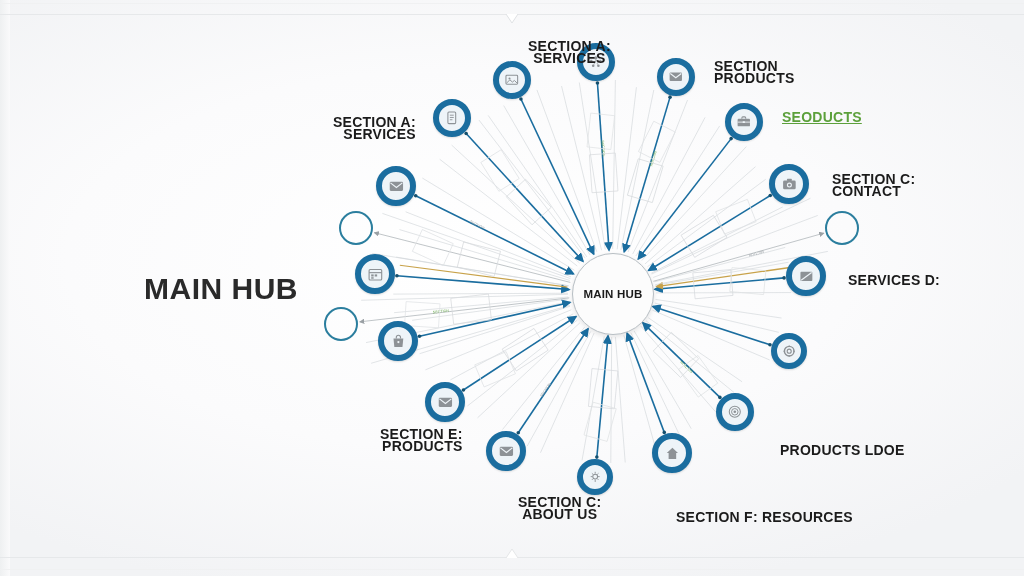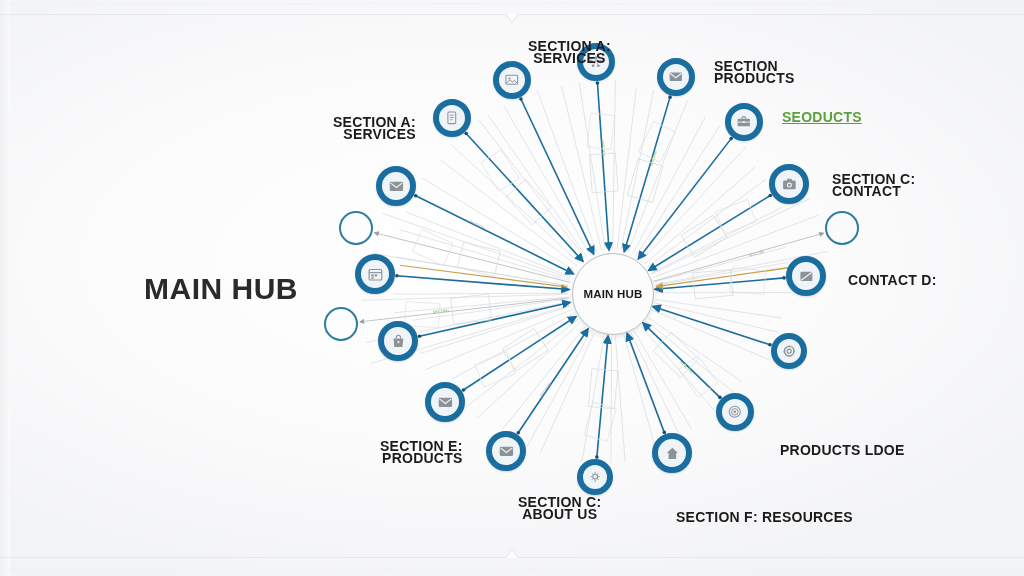--- a/index.html
+++ b/index.html
@@ -282,21 +282,21 @@
             <path d="M9 8V6.2a3 3 0 016 0V8" fill="none" stroke="#8d9296" stroke-width="1.6"></path>
             <circle cx="12" cy="13" r="1.6" fill="#eef4f8"></circle>
           </svg></span>
       </div>
       <div class="node filled" style="left: 425px; top: 382px; width: 40px; height: 40px;">
         <span class="glyph"><svg viewBox="0 0 24 24">
             <rect x="2.5" y="5.5" width="19" height="13" rx="1.6" fill="#8d9296"></rect>
             <path d="M3.5 7l8.5 6.5L20.5 7" fill="none" stroke="#eef4f8" stroke-width="1.7"></path>
           </svg></span>
       </div>
-      <div class="nlabel left" style="left: 380px; top: 428px; margin-top: 12px;">SECTION E:
+      <div class="nlabel left" style="left: 380px; top: 428px;">SECTION E:
 PRODUCTS</div>
       <div class="node filled" style="left: 486px; top: 431px; width: 40px; height: 40px;">
         <span class="glyph"><svg viewBox="0 0 24 24">
             <rect x="2.5" y="5.5" width="19" height="13" rx="1.6" fill="#8d9296"></rect>
             <path d="M3.5 7l8.5 6.5L20.5 7" fill="none" stroke="#eef4f8" stroke-width="1.7"></path>
           </svg></span>
       </div>
       <div class="nlabel center" style="left: 518px; top: 496px;">SECTION C:
 ABOUT US</div>
       <div class="node filled" style="left: 577px; top: 459px; width: 36px; height: 36px;">
@@ -325,21 +325,21 @@
             <circle cx="12" cy="12" r="3.4" fill="none" stroke="#8d9296" stroke-width="1.8"></circle>
             <path d="M12 2.6v2.6M12 18.8v2.6M2.6 12h2.6M18.8 12h2.6" stroke="#8d9296" stroke-width="1.8"></path>
           </svg></span>
       </div>
       <div class="node filled" style="left: 786px; top: 256px; width: 40px; height: 40px;">
         <span class="glyph"><svg viewBox="0 0 24 24">
             <rect x="3.5" y="5.5" width="17" height="13" rx="1.2" fill="#8d9296"></rect>
             <path d="M4.5 17.5L19.5 6.5" stroke="#eef4f8" stroke-width="1.6"></path>
           </svg></span>
       </div>
-      <div class="nlabel right" style="left: 848px; top: 274px;">CONTACT D:</div>
+      <div class="nlabel right" style="left: 848px; top: 274px;">SERVICES D:</div>
       <div class="node hollow" style="left: 825px; top: 211px; width: 34px; height: 34px;"></div>
       <div class="node filled" style="left: 769px; top: 164px; width: 40px; height: 40px;">
         <span class="glyph"><svg viewBox="0 0 24 24">
             <rect x="3" y="6.5" width="18" height="12.5" rx="2" fill="#8d9296"></rect>
             <rect x="8.5" y="4" width="7" height="3" rx="1" fill="#8d9296"></rect>
             <circle cx="12" cy="13" r="3.6" fill="#eef4f8"></circle>
             <circle cx="12" cy="13" r="2" fill="#8d9296"></circle>
           </svg></span>
       </div>
       <div class="nlabel right" style="left: 832px; top: 173px;">SECTION C:

